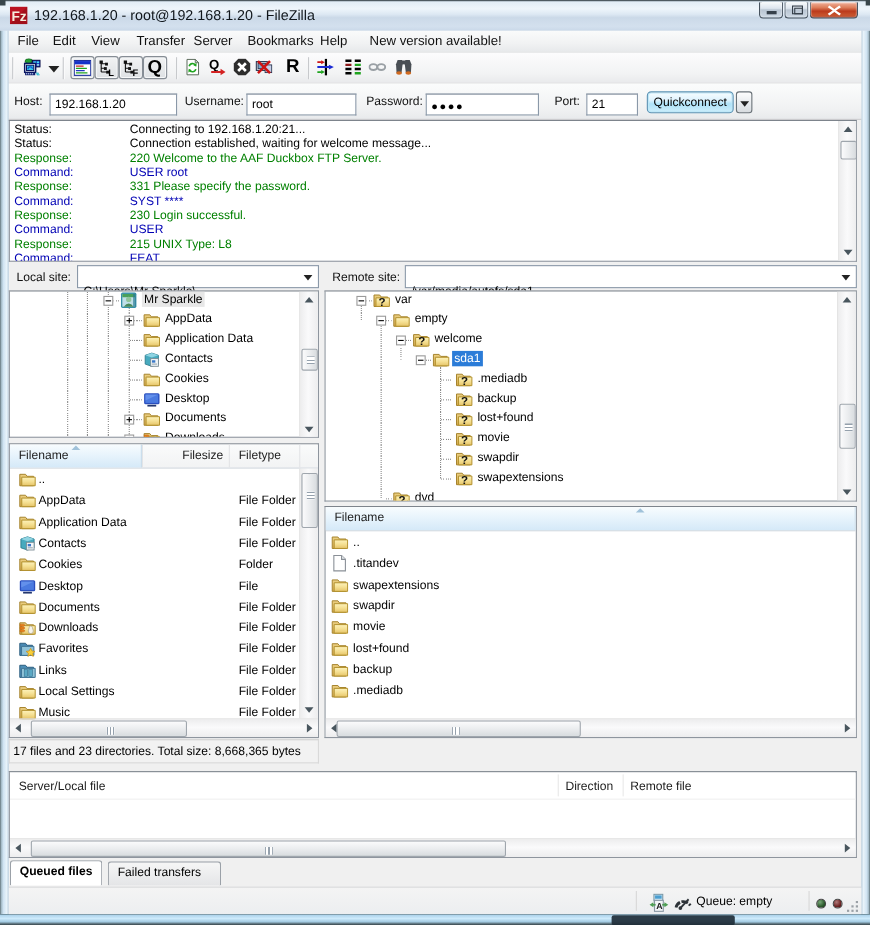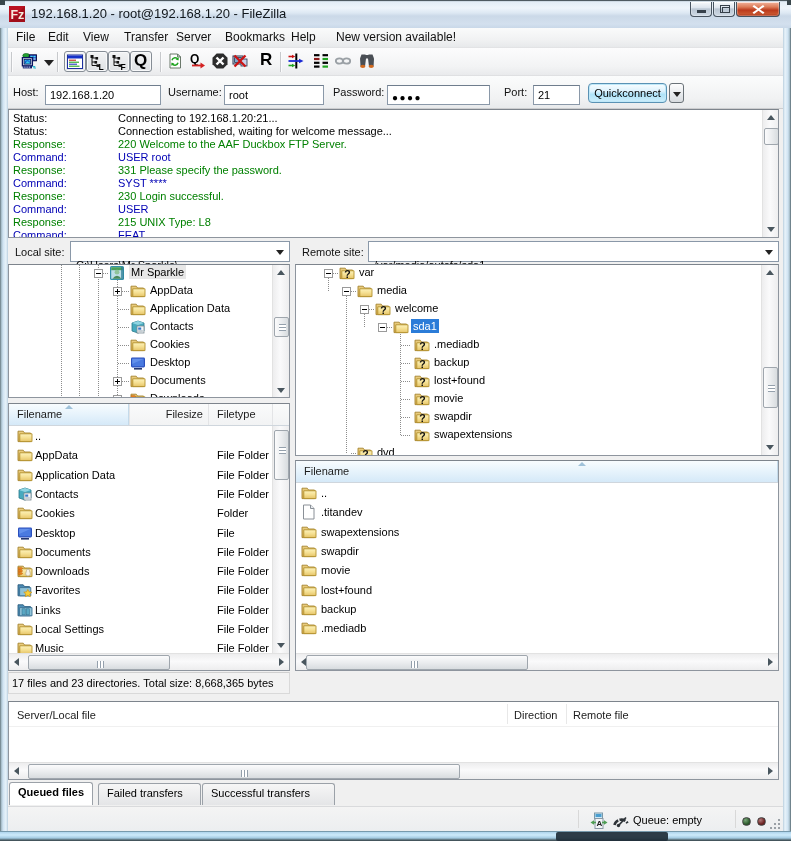--- a/index.html
+++ b/index.html
@@ -390,21 +390,21 @@
         <use href="#i-folderq"></use>
       </svg>
   <div class="tlabel" style="left:63px;top:1px">var</div>
   <div class="doth" style="left:55px;top:26px;width:5px"></div>
   <div class="expander" style="left:46px;top:22px">
         <i></i>
       </div>
   <svg class="ficon" style="left:61px;top:18px">
         <use href="#i-folder"></use>
       </svg>
-  <div class="tlabel" style="left:81px;top:19px">media</div>
+  <div class="tlabel" style="left:81px;top:19px">empty</div>
   <div class="doth" style="left:73px;top:44px;width:5px"></div>
   <div class="expander" style="left:64px;top:40px">
         <i></i>
       </div>
   <svg class="ficon" style="left:79px;top:36px">
         <use href="#i-folderq"></use>
       </svg>
   <div class="tlabel" style="left:99px;top:37px">welcome</div>
   <div class="doth" style="left:91px;top:62px;width:5px"></div>
   <div class="expander" style="left:82px;top:58px">
@@ -663,21 +663,20 @@
           <div class="griph" style="left:212px"></div>
         </div>
    <div class="sbtnh" style="left:753px">
           <div class="tri rt"></div>
         </div>
   </div>
  </div>
 
  <div class="tab active abs" style="left:9px;top:782px;">Queued files</div>
  <div class="tab abs" style="left:98px;top:783px;width:103px;">Failed transfers</div>
- <div class="tab abs" style="left:202px;top:783px;width:133px;">Successful transfers</div>
 
  <div id="statusbar" class="abs">
   <div class="vline" style="left:570px"></div>
   <svg style="position:absolute;left:582px;top:5px" width="18" height="18" viewBox="0 0 18 18">
     <rect x="4.5" y="1" width="8" height="6" fill="#cfe8f4" stroke="#7a98a8"></rect>
     <rect x="5.5" y="2" width="6" height="3" fill="#4a9ed0"></rect>
     <rect x="5" y="6.5" width="8" height="10" fill="#f2f5f7" stroke="#8a98a4"></rect>
     <text x="6.6" y="14" font-size="8" font-weight="bold" fill="#222" font-family="Liberation Sans">A</text>
     <g fill="#4e9e54">
           <path d="M0.5 10.5 l3.5 -2.2 v4.4 z"></path>

